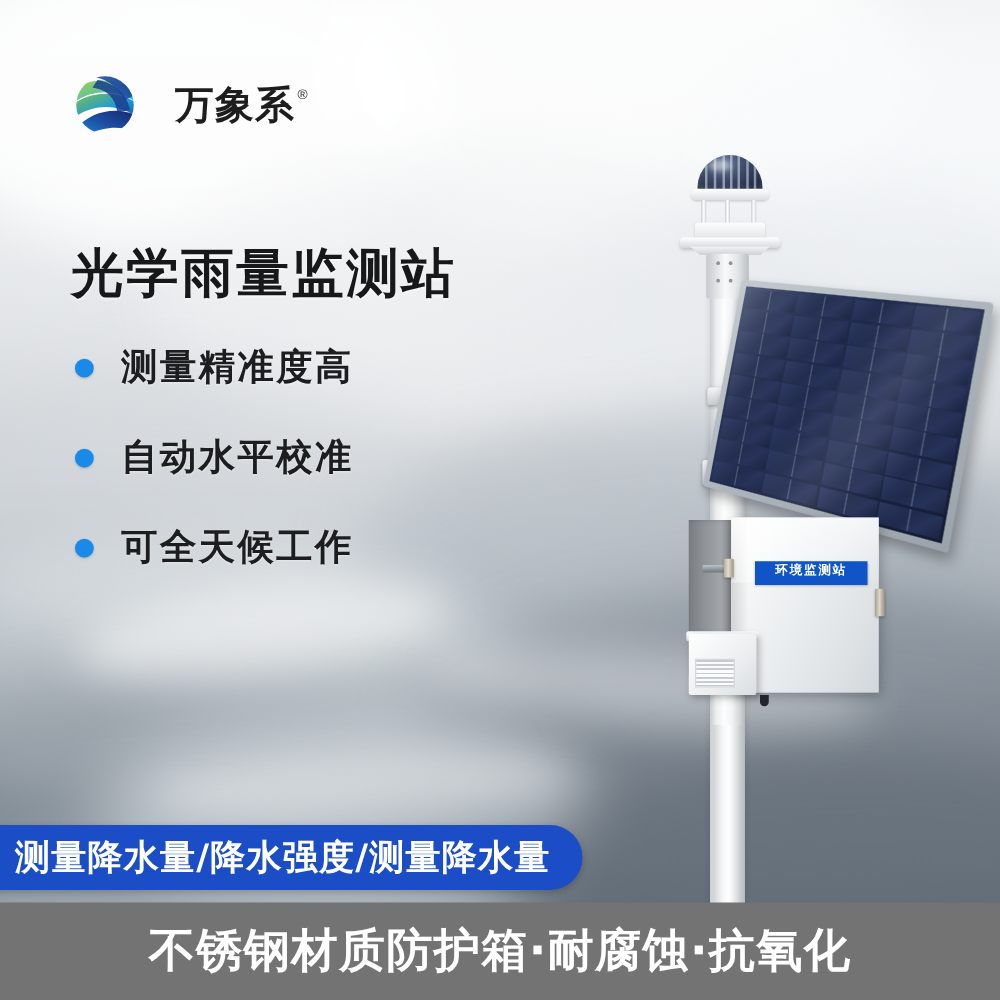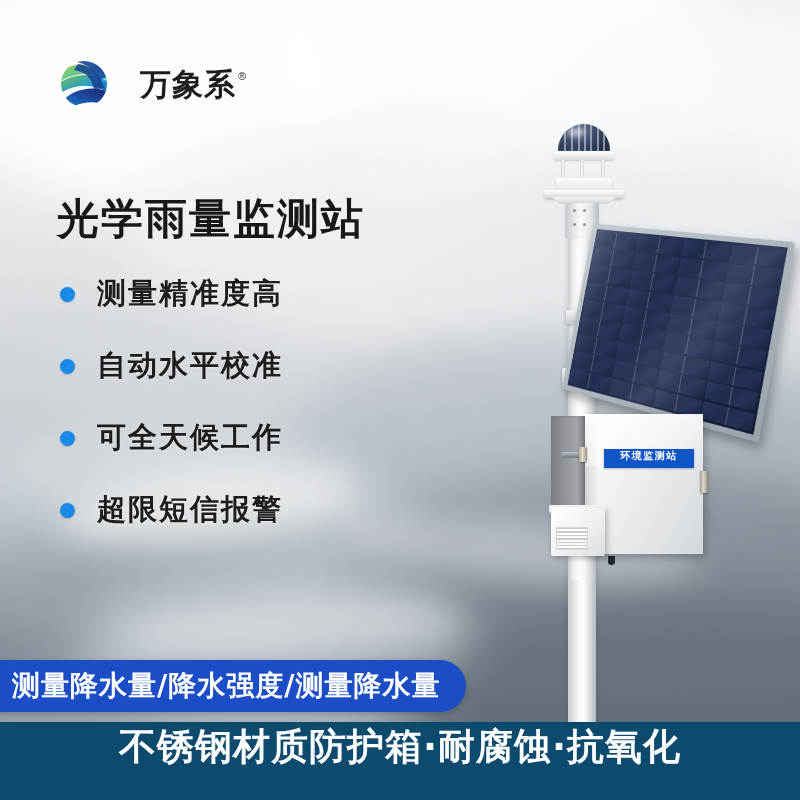--- a/index.html
+++ b/index.html
@@ -67,22 +67,22 @@
 
   
   .pill{position:absolute;left:-14px;top:660px;height:52px;
         background:#1b4ec6;border-radius:0 26px 26px 0;
         display:flex;align-items:center;padding:0 26px 0 26px;
         box-shadow:0 2px 6px rgba(0,0,0,.22);}
   .pill-text{color:#fff;font-size:28px;font-weight:bold;letter-spacing:1px;
         font-family:"DejaVu Sans","Liberation Sans",sans-serif;white-space:nowrap;}
 
   
-  .bottombar{position:absolute;left:0;right:0;bottom:0;height:78px;background:#0c4a6e;
-        display:flex;align-items:flex-start;justify-content:center;}
+  .bottombar{position:absolute;left:0;right:0;bottom:0;height:78px;background:#737373;
+        display:flex;align-items:center;justify-content:center;}
   .bottombar-text{color:#fff;font-size:37px;font-weight:bold;letter-spacing:1px;
         font-family:"DejaVu Sans","Liberation Sans",sans-serif;white-space:nowrap;}
 
   
   .product{position:absolute;left:0;top:0;width:800px;height:800px;
            pointer-events:none;}
 
   
   .mast{position:absolute;left:568px;top:185px;width:28px;height:590px;
      background:linear-gradient(90deg,#c9cdd1 0%,#eceeef 18%,#fdfdfd 40%,
@@ -348,24 +348,20 @@
       <span class="feat-label">测量精准度高</span>
     </div>
     <div class="feat">
       <span class="dot"></span>
       <span class="feat-label">自动水平校准</span>
     </div>
     <div class="feat">
       <span class="dot"></span>
       <span class="feat-label">可全天候工作</span>
     </div>
-    <div class="feat">
-      <span class="dot"></span>
-      <span class="feat-label">超限短信报警</span>
-    </div>
   </div>
 
   <div class="pill">
     <span class="pill-text">测量降水量/降水强度/测量降水量</span>
   </div>
 
   <div class="bottombar">
     <span class="bottombar-text">不锈钢材质防护箱·耐腐蚀·抗氧化</span>
   </div>
 

